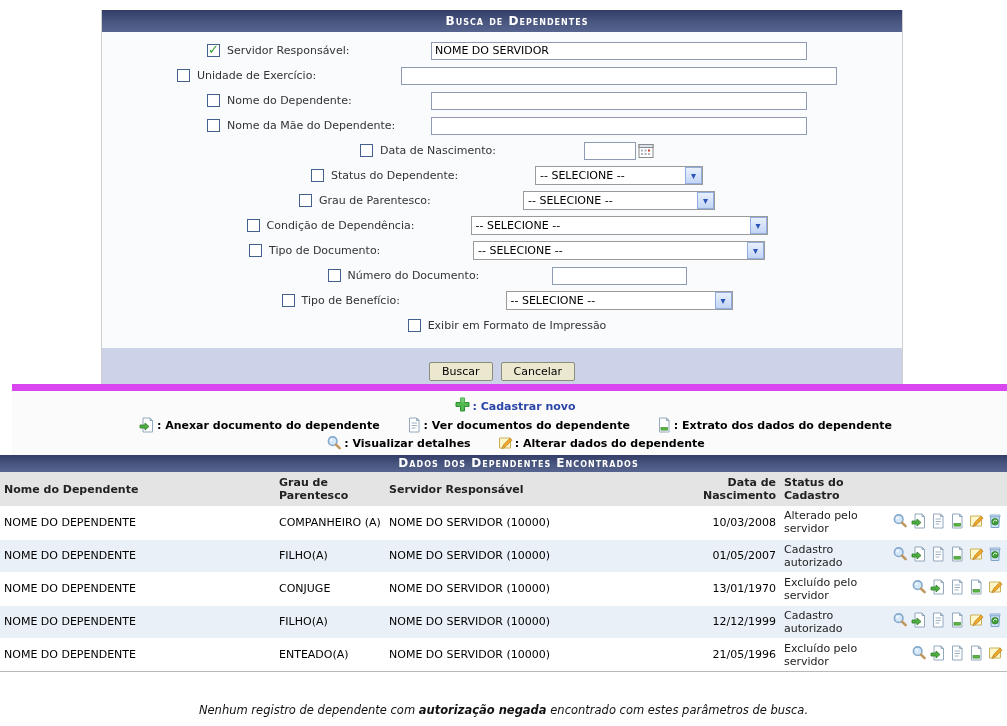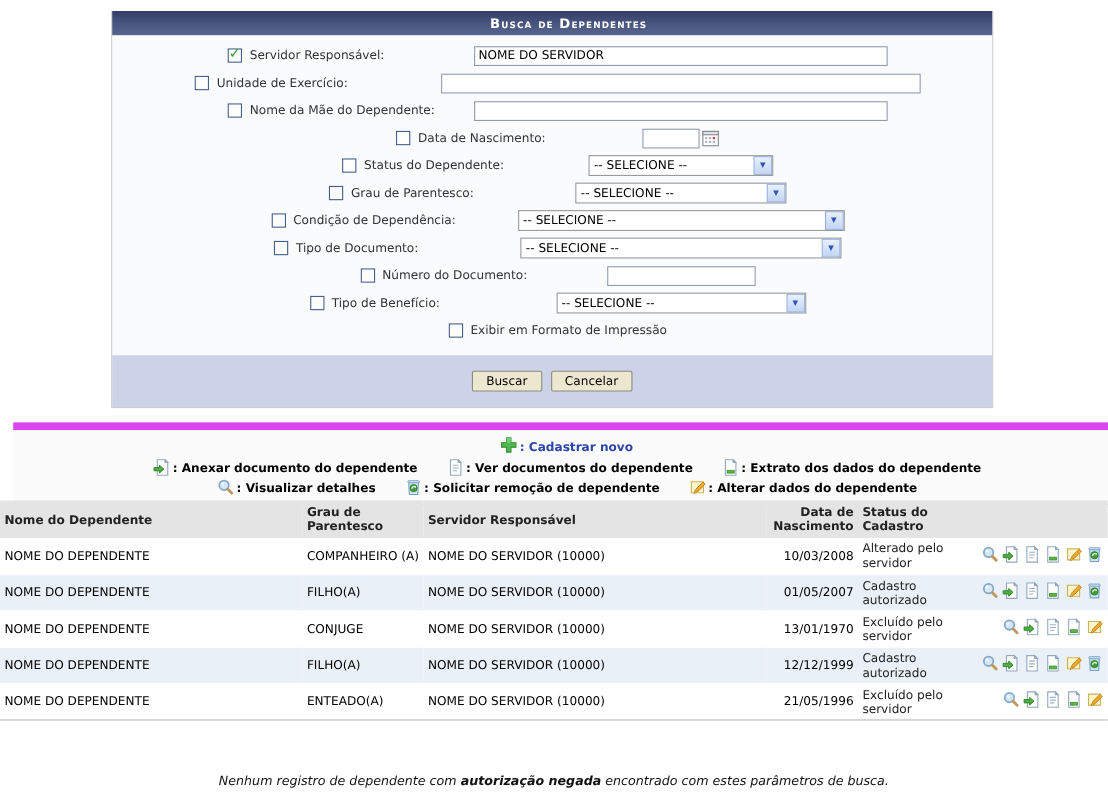--- a/index.html
+++ b/index.html
@@ -83,20 +83,27 @@
     </div>
 
     <div class="frow">
       <span class="lab-cell">
           <span class="cb"></span>
           <span class="flabel">Unidade de Exercício:</span>
         </span>
       <input class="txt w436" value="" style="">
     </div>
 
+    <div class="frow">
+      <span class="lab-cell">
+          <span class="cb"></span>
+          <span class="flabel">Nome do Dependente:</span>
+        </span>
+      <input class="txt w365" value="" style="">
+    </div>
 
     <div class="frow">
       <span class="lab-cell">
           <span class="cb"></span>
           <span class="flabel">Nome da Mãe do Dependente:</span>
         </span>
       <input class="txt w365" value="" style="">
     </div>
 
     <div class="frow">
@@ -249,43 +256,32 @@
             <circle cx="6.7" cy="6.2" r="4.3" fill="#d4e7f8" stroke="#85a9cc" stroke-width="1.6"></circle>
             <circle cx="5.4" cy="4.9" r="1.4" fill="#f0f8ff" stroke="none"></circle>
             <line x1="10" y1="9.6" x2="13.6" y2="13.2" stroke="#c0985f" stroke-width="2.6" stroke-linecap="round"></line>
           </svg>
         </span>
         <span><span>:</span> <span>Visualizar detalhes</span></span>
       </span>
     <span class="leg-item">
         <span class="ic icon-slot">
           <svg width="16" height="16" viewBox="0 0 16 16">
-            <path d="M3.5 3 H12.5 L11.8 14.5 H4.2 Z" fill="#cfe2f3" stroke="#7ba2c9" stroke-width="1"></path>
-            <rect x="2.8" y="2" width="10.4" height="1.8" rx="0.8" fill="#dcebf8" stroke="#7ba2c9" stroke-width="0.9"></rect>
-            <circle cx="8" cy="8.7" r="3.3" fill="#3f9e35" stroke="#2a7a22" stroke-width="0.7"></circle>
-            <path d="M6.4 9.4 A2 2 0 0 1 9.6 7.6" stroke="#ffffff" stroke-width="1" fill="none"></path>
-            <polygon points="9.9,6.9 10.2,8.6 8.7,8" fill="#ffffff"></polygon>
-          </svg>
-        </span>
-        <span><span>:</span> <span>Solicitar remoção de dependente</span></span>
-      </span>
-    <span class="leg-item">
-        <span class="ic icon-slot">
-          <svg width="16" height="16" viewBox="0 0 16 16">
             <path d="M2.5 3 H13.5 V13 H2.5 Z" fill="#fdf6c9" stroke="#cbb25a" stroke-width="1"></path>
             <polygon points="5,13.5 6.8,9.5 13,3.2 15,5.2 8.8,11.5" fill="#f0a92e" stroke="#ba7d14" stroke-width="0.8"></polygon>
             <polygon points="5,13.5 6,11.2 7.3,12.5" fill="#ffe2a8" stroke="#ba7d14" stroke-width="0.6"></polygon>
           </svg>
         </span>
         <span><span>:</span> <span>Alterar dados do dependente</span></span>
       </span>
   </div>
 </div>
 
 <div class="results">
+  <div class="bar-title tbl-title">Dados dos Dependentes Encontrados</div>
   <table>
     <colgroup>
       <col style="width:275px">
         <col style="width:110px">
         <col style="width:312px">
       <col style="width:83px">
         <col style="width:100px">
         <col style="width:127px">
     </colgroup>
     <thead>

